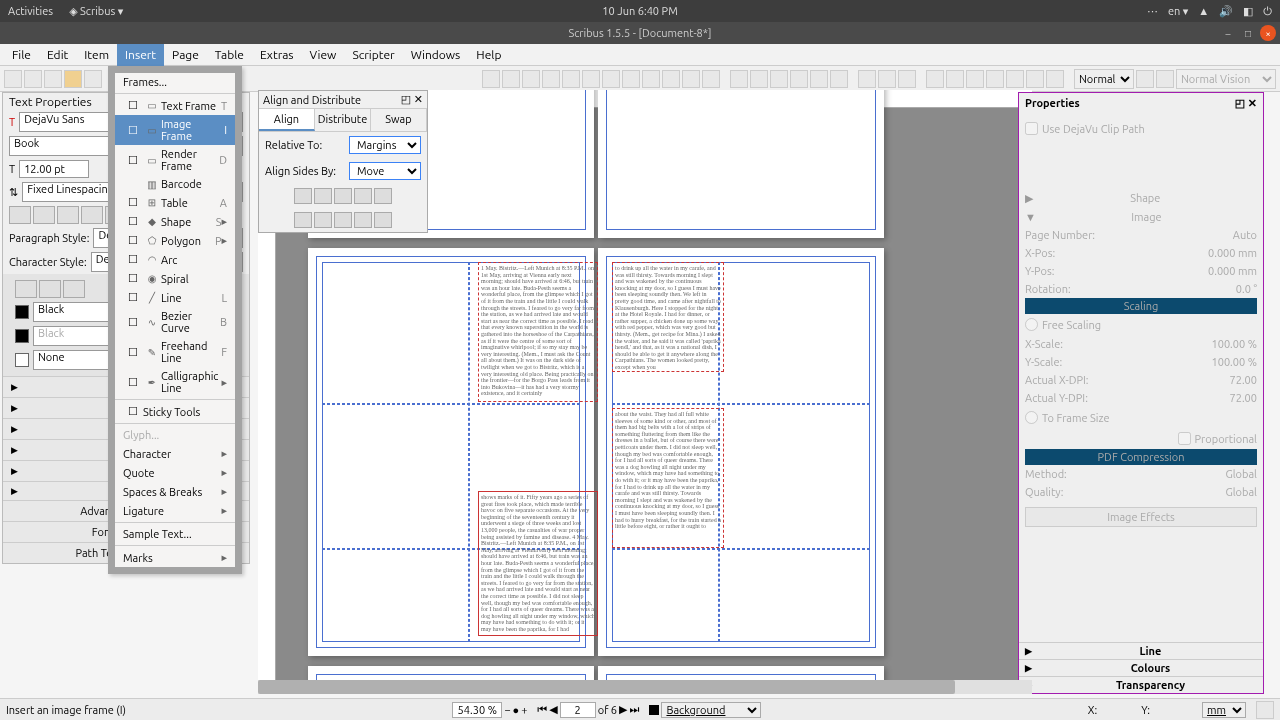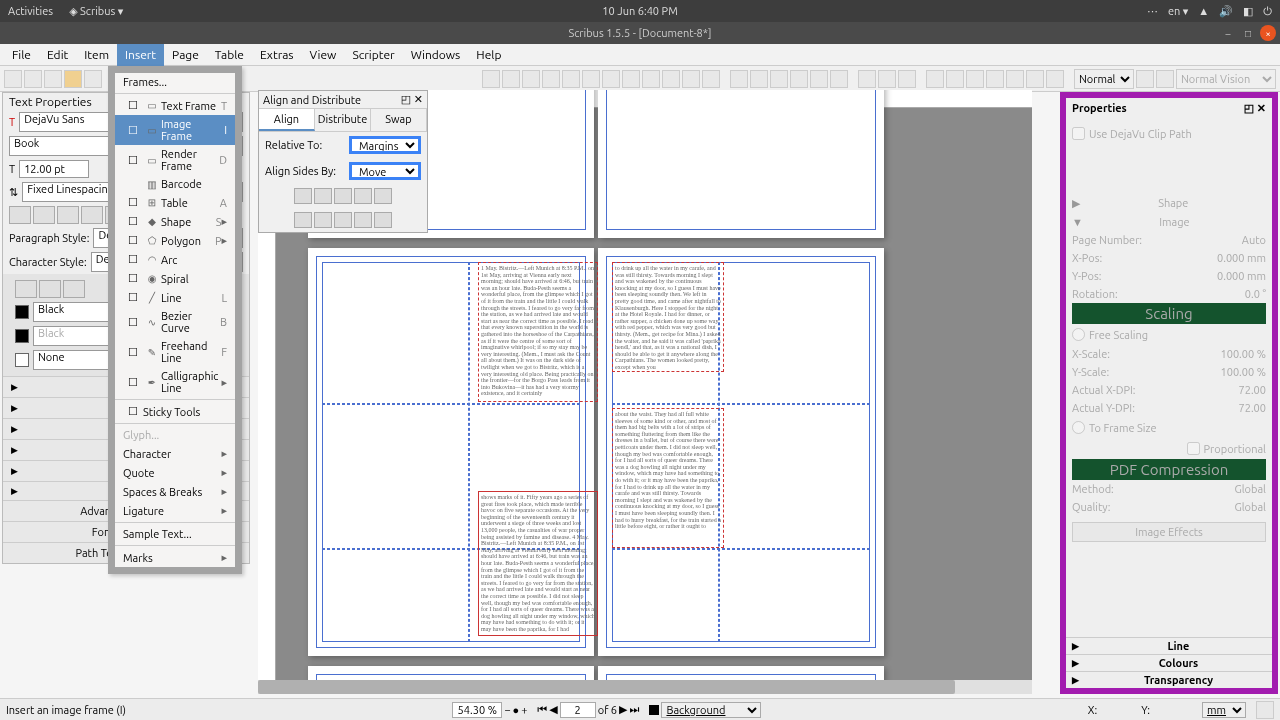--- a/index.html
+++ b/index.html
@@ -56,45 +56,45 @@
 .color-swatch { width: 14px; height: 14px; border: 1px solid #666; display: inline-block; }
 
 
 .align-panel { position: absolute; left: 258px; top: 90px; width: 170px; background: #f0f0f0; border: 1px solid #aaa; z-index: 60; }
 .align-panel .hdr { padding: 2px 4px; font-size: 12px; display: flex; justify-content: space-between; align-items: center; border-bottom: 1px solid #ccc; }
 .align-tabs { display: flex; border-bottom: 1px solid #ccc; }
 .align-tab { flex: 1; text-align: center; padding: 4px 0; font-size: 11px; border-right: 1px solid #ccc; }
 .align-tab.active { background: #fff; border-bottom: 2px solid #5b8ec4; }
 .align-field { display: flex; align-items: center; padding: 4px 6px; gap: 4px; }
 .align-field label { font-size: 11px; flex: 0 0 80px; }
-.align-field select, .align-field .val { flex: 1; font-size: 11px; height: 18px; border: 3px solid #3b82f6; background: #fff; padding: 0 3px; display: flex; align-items: center; }
+.align-field select, .align-field .val { flex: 1; font-size: 11px; height: 18px; border: 1px solid #3b82f6; background: #fff; padding: 0 3px; display: flex; align-items: center; }
 .align-btns { display: flex; gap: 2px; padding: 4px 6px; flex-wrap: wrap; justify-content: center; }
 .align-btn { width: 18px; height: 16px; background: #ddd; border: 1px solid #aaa; }
 
 
 .ruler-h { position: absolute; height: 18px; background: #fff; border-bottom: 1px solid #aaa; font-size: 8px; overflow: hidden; }
 .ruler-v { position: absolute; width: 18px; background: #fff; border-right: 1px solid #aaa; }
 
 
 .canvas-area { position: absolute; left: 258px; top: 90px; right: 248px; bottom: 26px; background: #8a8a8a; overflow: hidden; }
 .canvas-inner { position: absolute; left: 18px; top: 18px; right: 0; bottom: 0; background: #8a8a8a; }
 .page { position: absolute; background: #fff; box-shadow: 2px 2px 6px rgba(0,0,0,0.3); }
 .page .margin { position: absolute; border: 1px solid #4a6fd0; }
 .page .inner-guide { position: absolute; border: 1px dashed #4a6fd0; }
 .text-frame { position: absolute; border: 1px dashed #cc3333; font-size: 6px; line-height: 1.1; color: #666; padding: 2px; overflow: hidden; font-family: serif; }
 .ruler-tick { position: absolute; font-size: 8px; color: #555; }
 
 
-.props-panel { position: absolute; right: 2px; top: 92px; width: 218px; bottom: 26px; background: #efefef; border: 6px solid #a21caf; }
+.props-panel { position: absolute; right: 16px; top: 92px; width: 246px; bottom: 26px; background: #efefef; border: 1px solid #a21caf; }
 .props-panel .hdr { padding: 4px 6px; font-size: 12px; font-weight: bold; display: flex; justify-content: space-between; }
 .props-content { padding: 4px 6px; color: #999; }
 .props-row { display: flex; justify-content: space-between; padding: 3px 0; font-size: 11px; }
 .props-row .lbl { color: #aaa; }
 .props-row .val { color: #aaa; }
-.props-section { text-align: center; color: #aaa; padding: 2px 0; background: #14532d; font-size: 15px; }
+.props-section { text-align: center; color: #aaa; padding: 2px 0; background: #0c4a6e; font-size: 11px; }
 .props-check { display: flex; align-items: center; gap: 4px; padding: 4px 0; color: #aaa; }
 .props-btn { width: 100%; padding: 3px; text-align: center; border: 1px solid #ccc; background: #e8e8e8; color: #aaa; margin: 6px 0; }
 .props-accordion { border-top: 1px solid #ccc; text-align: center; padding: 2px 0; background: #eee; font-weight: bold; font-size: 11px; display: flex; align-items: center; gap: 6px; }
 .props-accordion .tri { font-size: 9px; padding-left: 6px; }
 .props-accordion .txt { flex: 1; }
 
 
 .status-bar { position: absolute; bottom: 0; left: 0; right: 0; height: 22px; background: #ececec; border-top: 1px solid #ccc; display: flex; align-items: center; padding: 0 6px; gap: 10px; font-size: 11px; }
 .status-bar .msg { flex: 0 0 auto; }
 .status-bar .spacer { flex: 1; }

